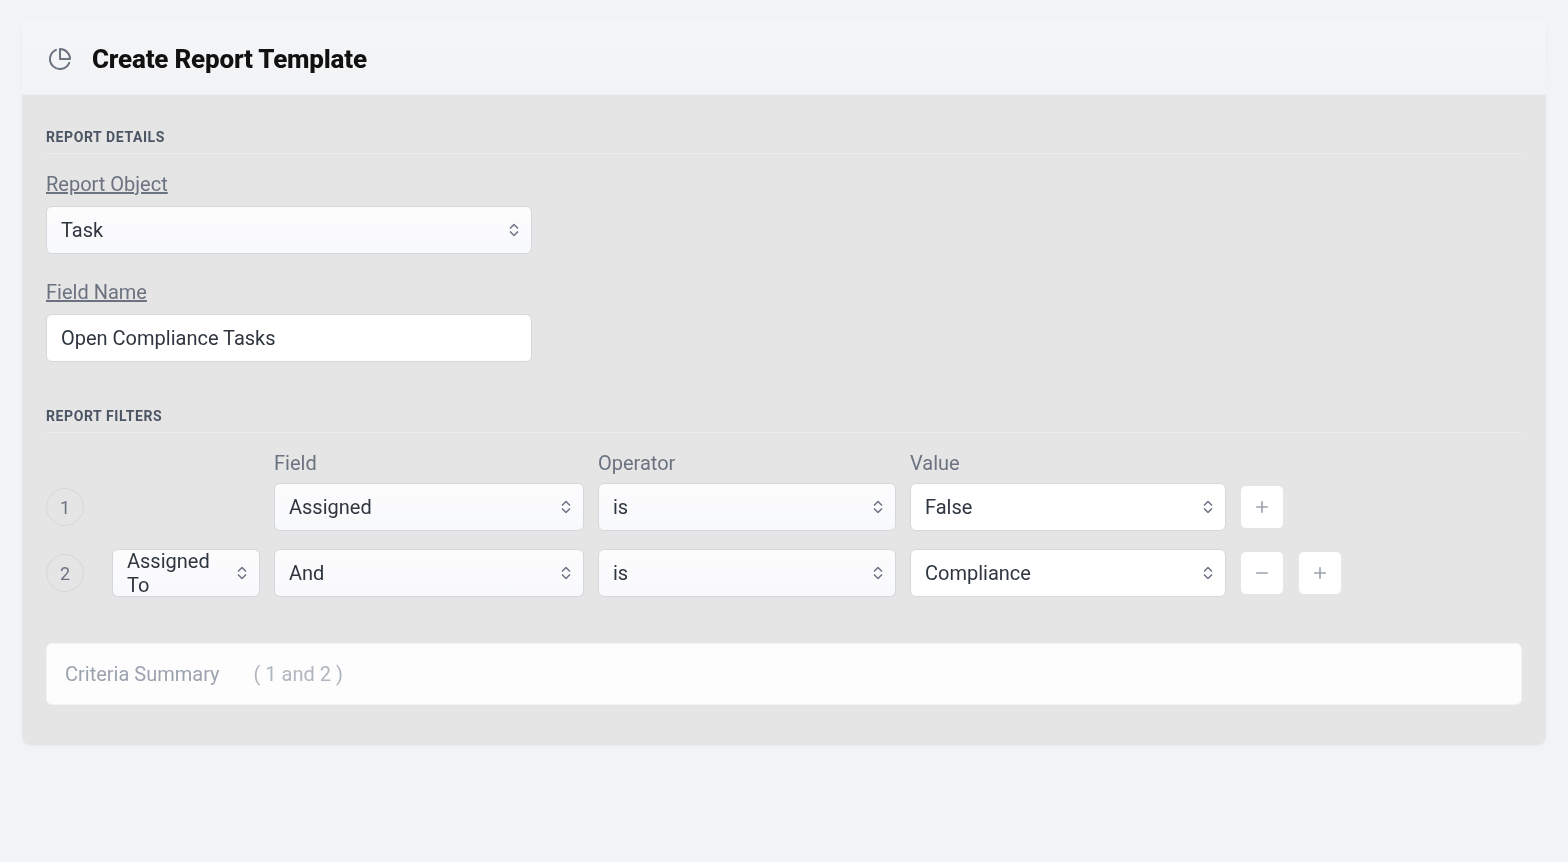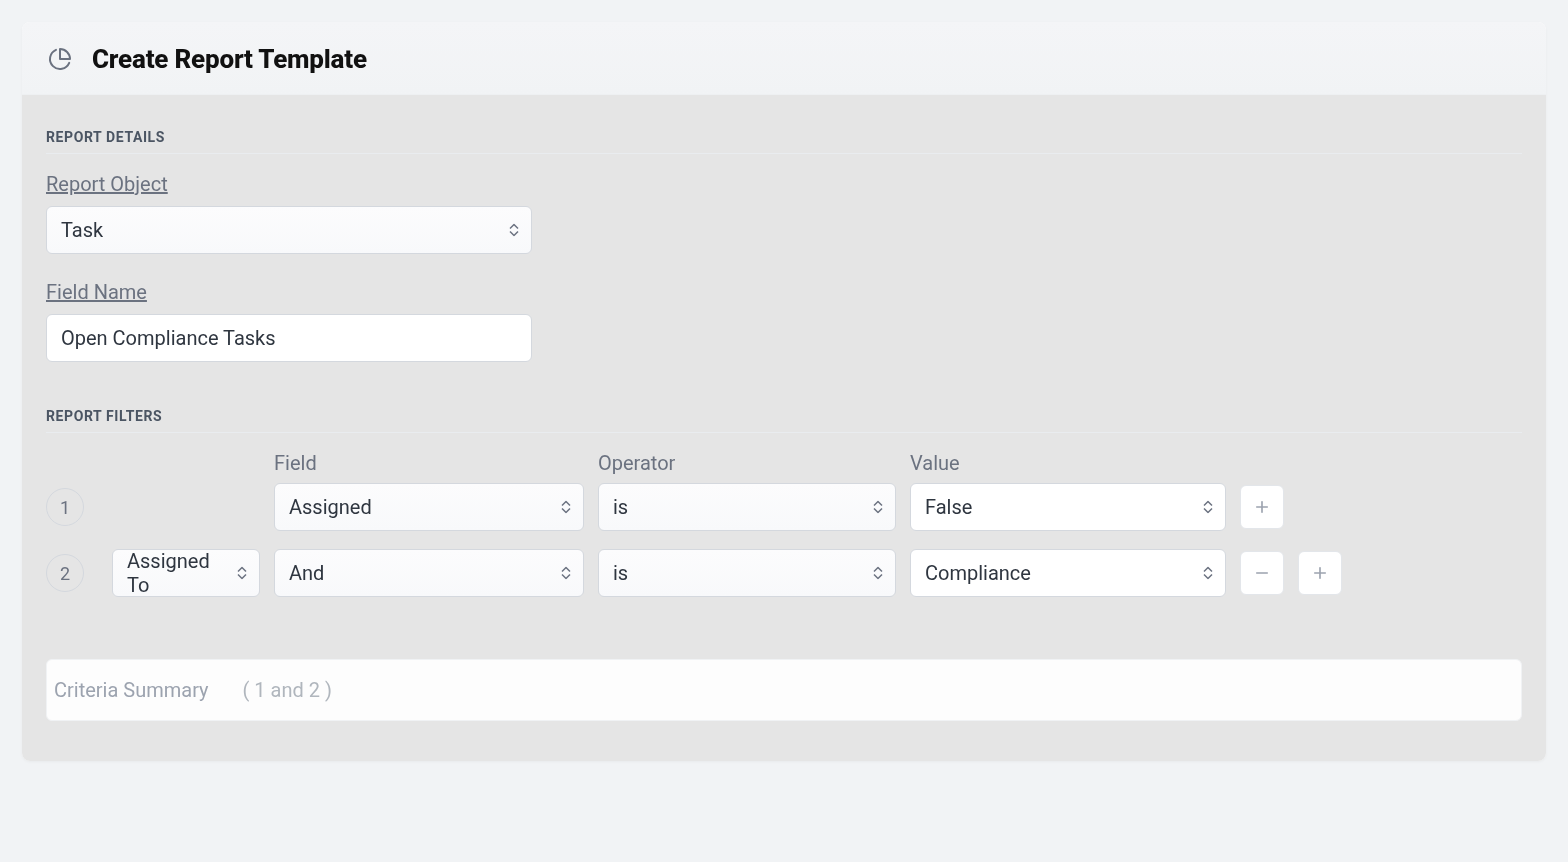--- a/index.html
+++ b/index.html
@@ -140,24 +140,24 @@
       justify-content: center;
       color: #9ca3af;
       cursor: pointer;
       margin-top: 2px;
     }
     .icon-btn svg {
       width: 18px;
       height: 18px;
     }
     .criteria-row {
-      margin-top: 44px;
+      margin-top: 28px;
       display: flex;
       gap: 34px;
-      padding: 18px 7px;
+      padding: 18px 18px;
       border: 1px solid #f0f2f4;
       border-radius: 6px;
       background: #fdfdfd;
       font-size: 20px;
     }
     .criteria-label {
       color: #9ca3af;
     }
     .criteria-value {
       color: #b0b6bd;

